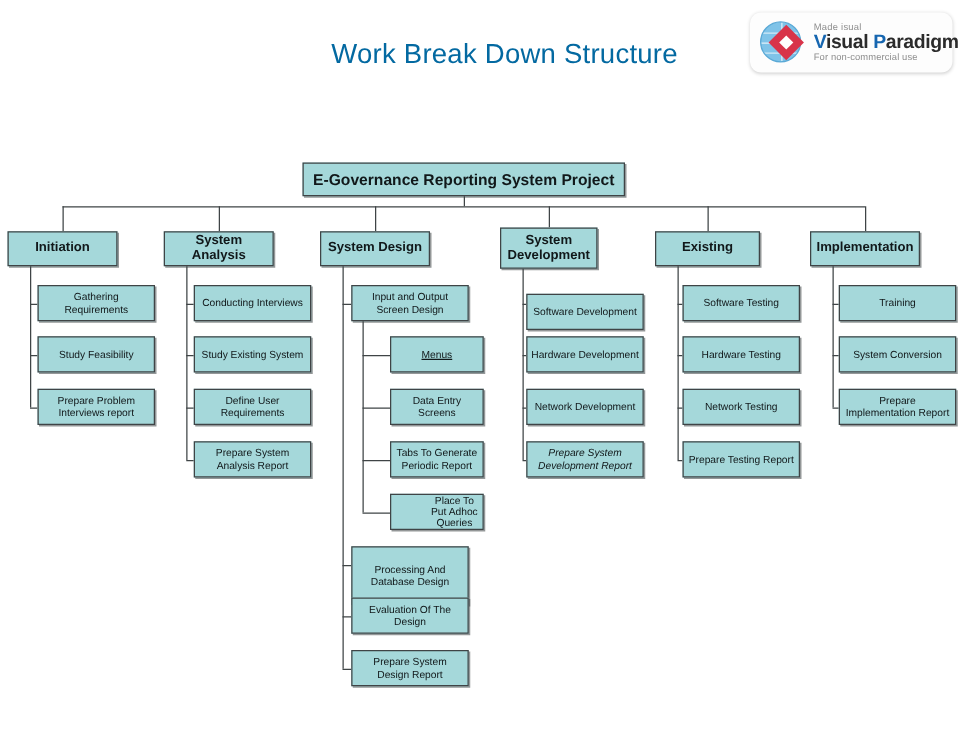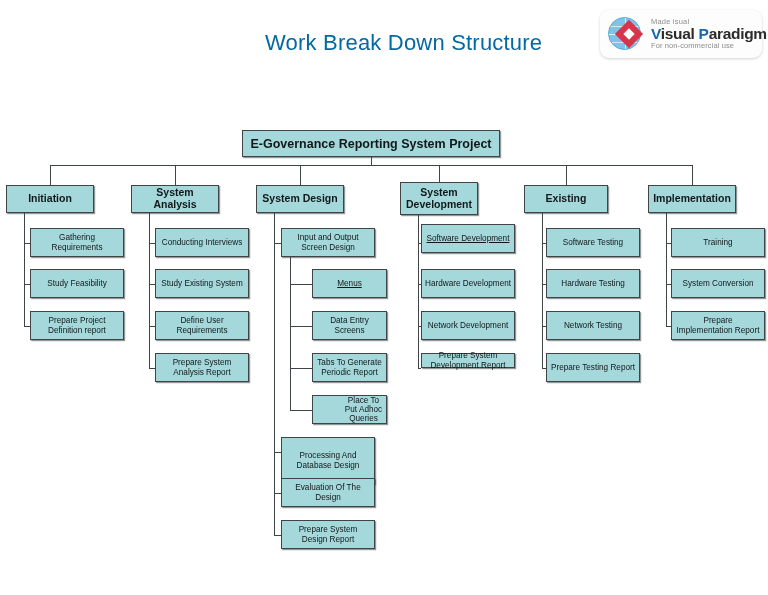--- a/index.html
+++ b/index.html
@@ -180,21 +180,21 @@
     <div class="conn h" style="left: 24px; top: 242.5px; width: 6px;"></div>
     <div class="node lvl2" style="left: 30px; top: 228px; width: 94px; height: 29px;">
       <span>Gathering Requirements</span>
     </div>
     <div class="conn h" style="left: 24px; top: 283.5px; width: 6px;"></div>
     <div class="node lvl2" style="left: 30px; top: 269px; width: 94px; height: 29px;">
       <span>Study Feasibility</span>
     </div>
     <div class="conn h" style="left: 24px; top: 325.5px; width: 6px;"></div>
     <div class="node lvl2" style="left: 30px; top: 311px; width: 94px; height: 29px;">
-      <span>Prepare Project Definition report</span>
+      <span>Prepare Problem Interviews report</span>
     </div>
     <div class="conn v" style="left: 175px; top: 165px; height: 20px;"></div>
     <div class="node lvl1" style="left: 131px; top: 185px; width: 88px; height: 28px;">
       <span>System Analysis</span>
     </div>
     <div class="conn v" style="left: 149px; top: 213px; height: 154.5px;"></div>
     <div class="conn h" style="left: 149px; top: 242.5px; width: 6px;"></div>
     <div class="node lvl2" style="left: 155px; top: 228px; width: 94px; height: 29px;">
       <span>Conducting Interviews</span>
     </div>
@@ -247,33 +247,33 @@
     <div class="conn h" style="left: 274px; top: 534.5px; width: 7px;"></div>
     <div class="node lvl2" style="left: 281px; top: 520px; width: 94px; height: 29px;">
       <span>Prepare System Design Report</span>
     </div>
     <div class="conn v" style="left: 439px; top: 165px; height: 17px;"></div>
     <div class="node lvl1" style="left: 400px; top: 182px; width: 78px; height: 33px; justify-content: center;">
       <span>System Development</span>
     </div>
     <div class="conn v" style="left: 418px; top: 215px; height: 152.5px;"></div>
     <div class="conn h" style="left: 418px; top: 242.5px; width: 3px;"></div>
-    <div class="node lvl2" style="left: 421px; top: 224px; width: 94px; height: 29px; text-decoration: underline;">
+    <div class="node lvl2" style="left: 421px; top: 235px; width: 94px; height: 29px;">
       <span>Software Development</span>
     </div>
     <div class="conn h" style="left: 418px; top: 283.5px; width: 3px;"></div>
     <div class="node lvl2" style="left: 421px; top: 269px; width: 94px; height: 29px;">
       <span>Hardware Development</span>
     </div>
     <div class="conn h" style="left: 418px; top: 325.5px; width: 3px;"></div>
     <div class="node lvl2" style="left: 421px; top: 311px; width: 94px; height: 29px;">
       <span>Network Development</span>
     </div>
     <div class="conn h" style="left: 418px; top: 367.5px; width: 3px;"></div>
-    <div class="node lvl2" style="left: 421px; top: 353px; width: 94px; height: 15px;">
+    <div class="node lvl2" style="left: 421px; top: 353px; width: 94px; height: 29px; font-style: italic;">
       <span>Prepare System Development Report</span>
     </div>
     <div class="conn v" style="left: 566px; top: 165px; height: 20px;"></div>
     <div class="node lvl1" style="left: 524px; top: 185px; width: 84px; height: 28px;">
       <span>Existing</span>
     </div>
     <div class="conn v" style="left: 542px; top: 213px; height: 154.5px;"></div>
     <div class="conn h" style="left: 542px; top: 242.5px; width: 4px;"></div>
     <div class="node lvl2" style="left: 546px; top: 228px; width: 94px; height: 29px;">
       <span>Software Testing</span>

